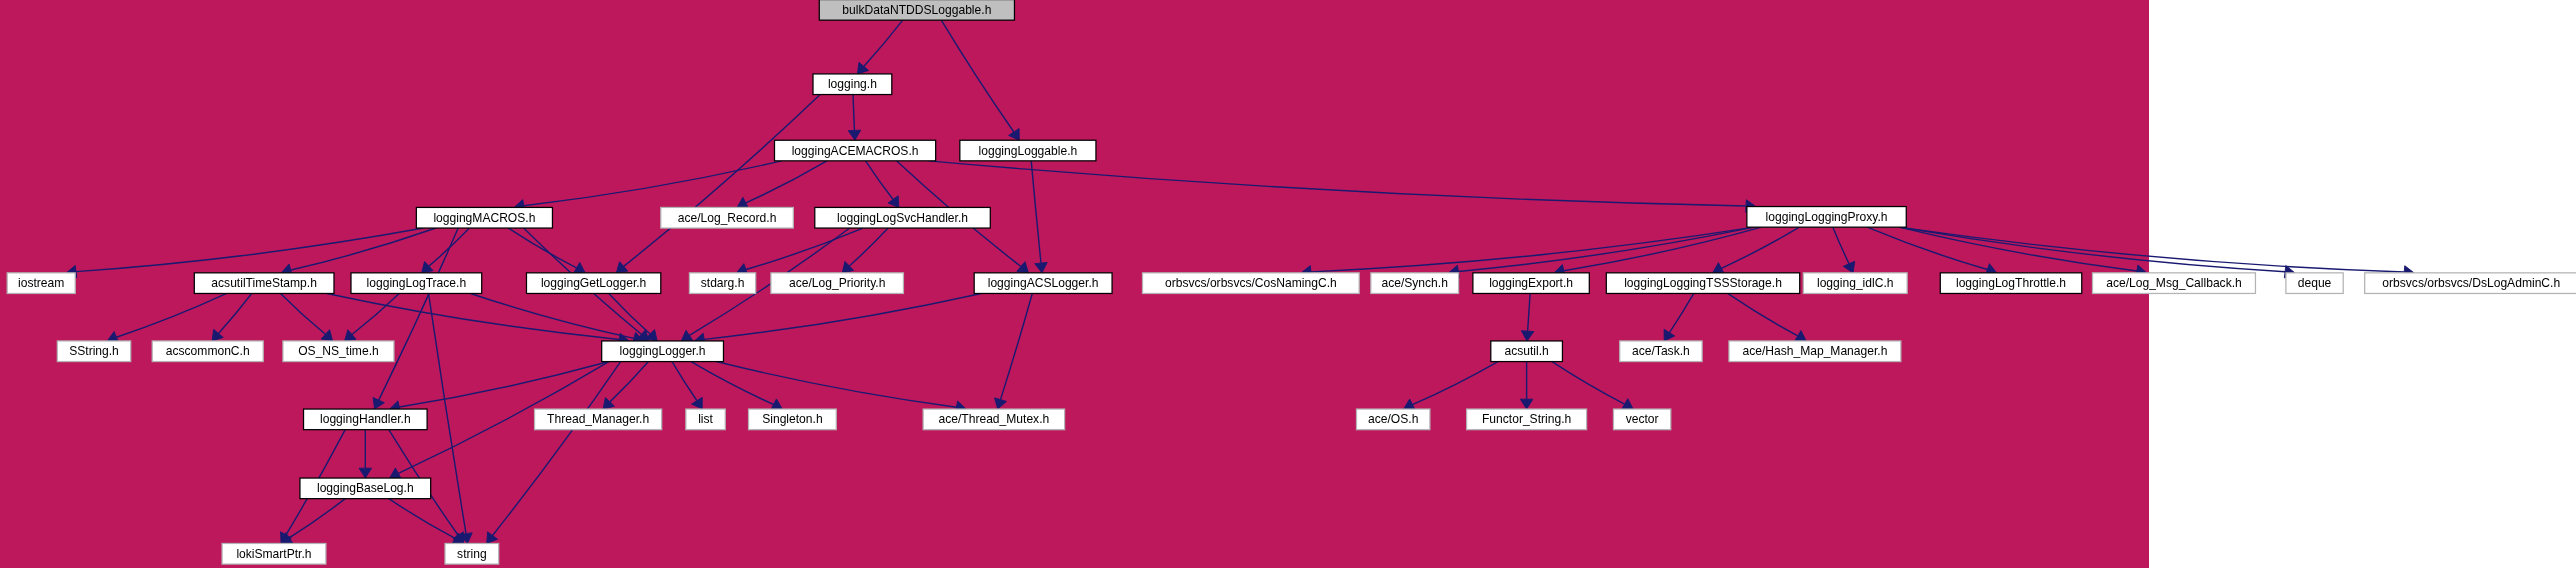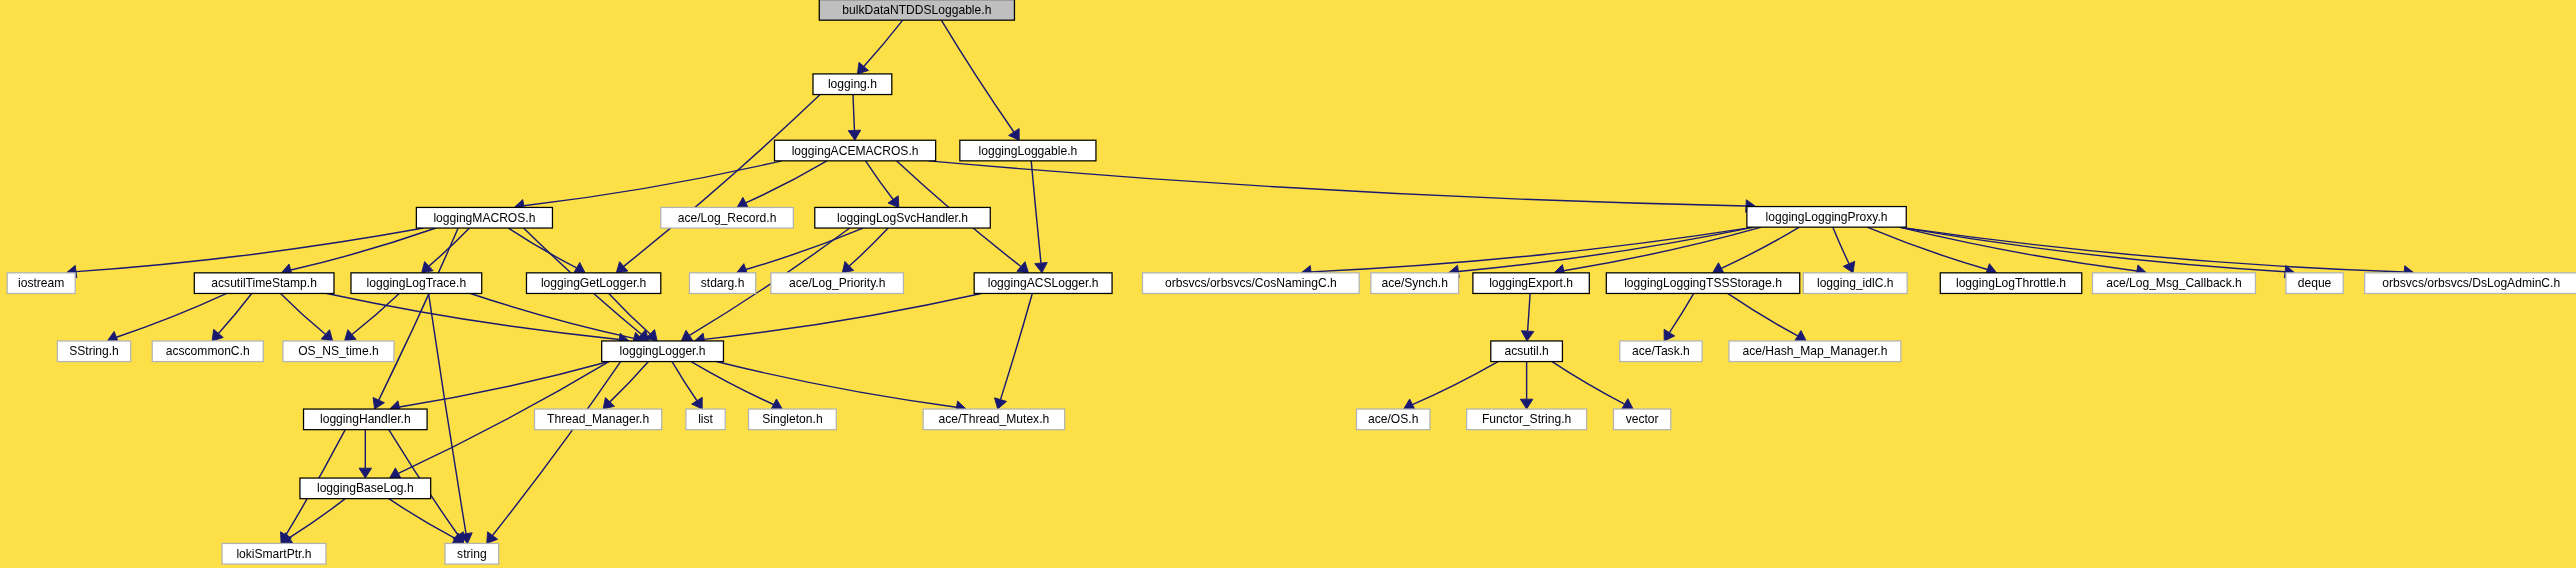--- a/index.html
+++ b/index.html
@@ -9,23 +9,23 @@
     background: #ffffff;
   }
   body {
     width: 2576px;
     height: 569px;
     overflow: hidden;
     font-family: "Liberation Sans", sans-serif;
   }
   #graph-root {
     position: relative;
-    width: 2576px;
+    width: 2149px;
     height: 569px;
-    background: #fde047;
+    background: #be185d;
   }
   svg#dep-graph {
     position: absolute;
     left: 0;
     top: 0;
     width: 2576px;
     height: 569px;
     display: block;
   }
   .edge-path {

